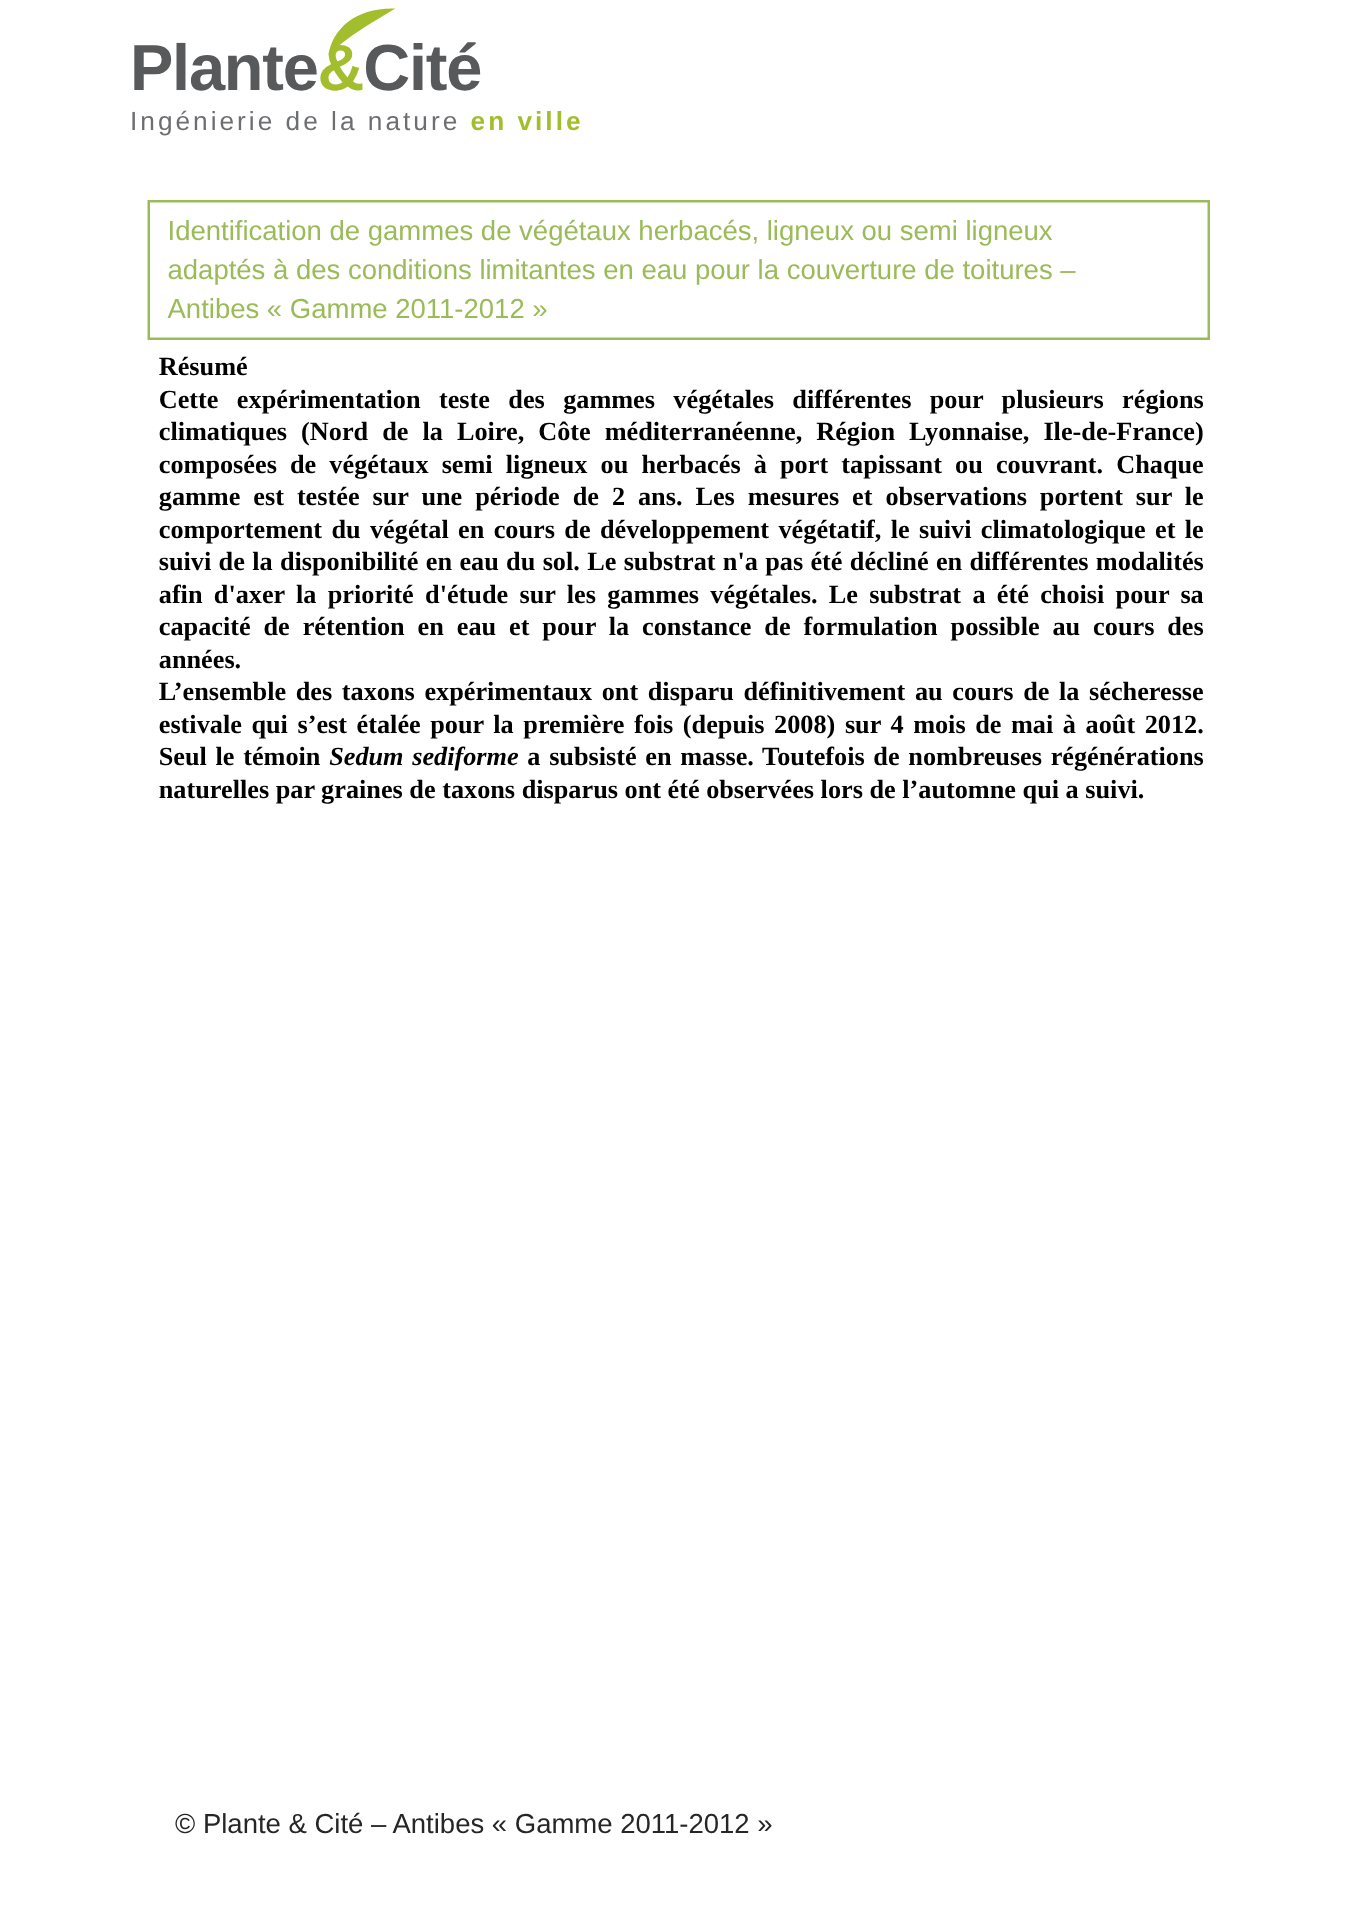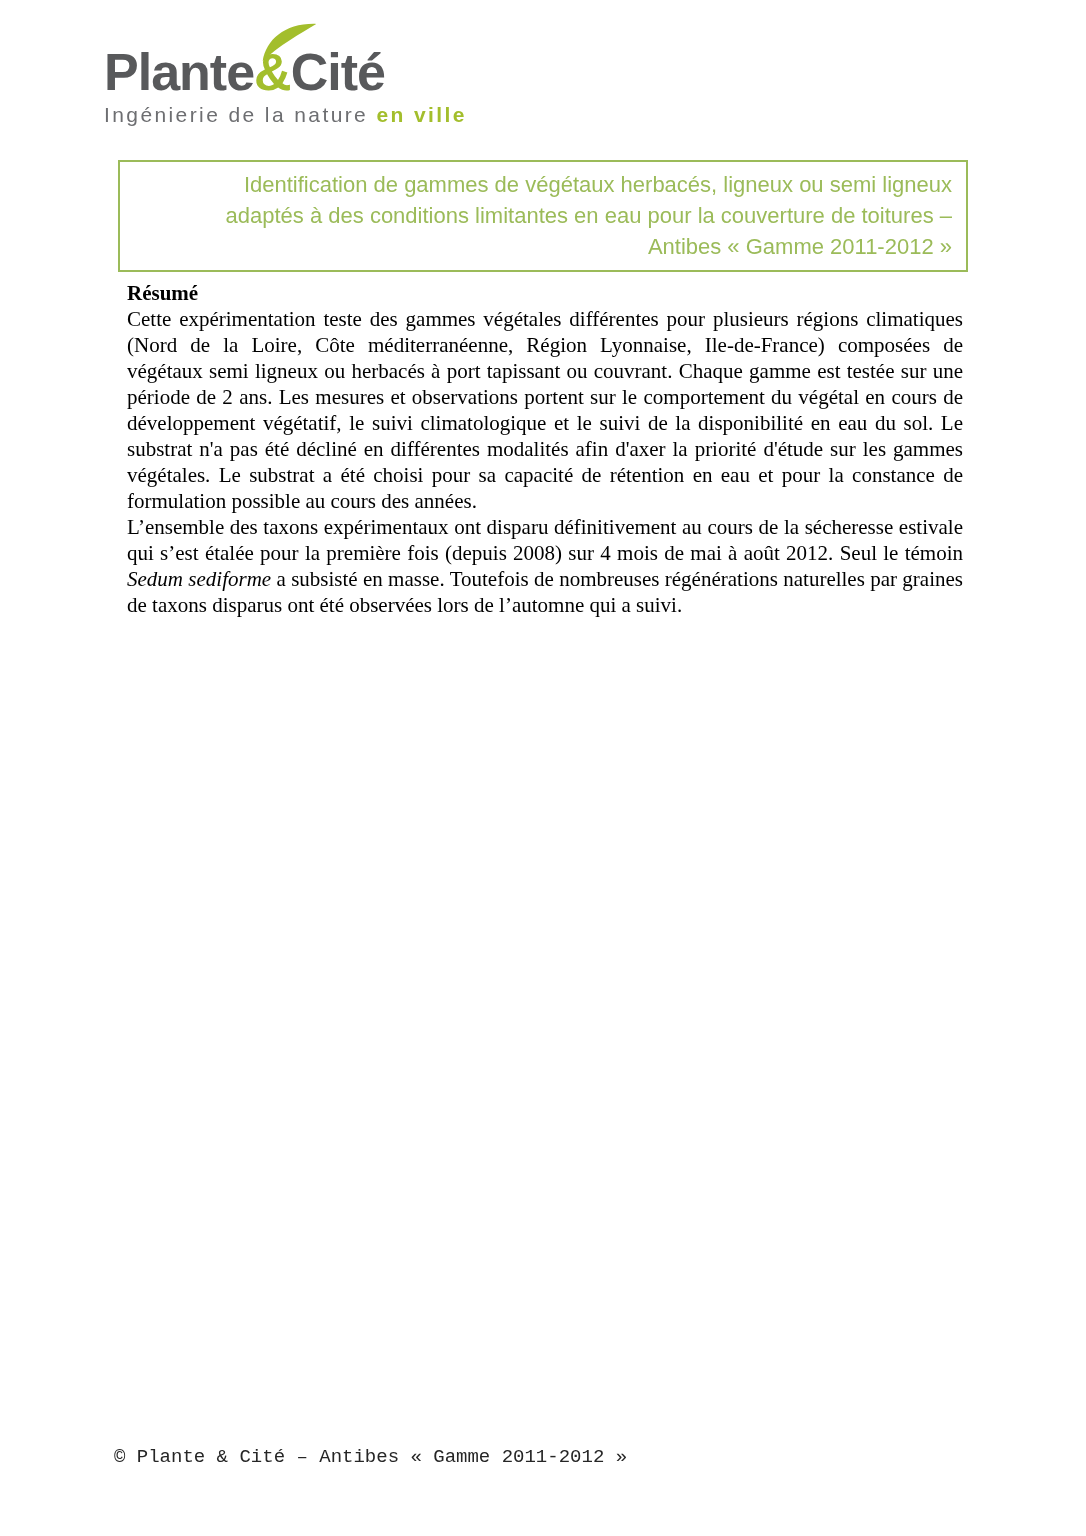--- a/index.html
+++ b/index.html
@@ -12,21 +12,21 @@
     height: 1536px;
     background: #ffffff;
     margin: 0 auto;
     overflow: hidden;
   }
 
   
   .logo {
     position: absolute;
     left: 104px;
-    top: 44px;
+    top: 27px;
     font-family: "Liberation Sans", sans-serif;
   }
   .logo-main {
     font-size: 52px;
     font-weight: bold;
     letter-spacing: -1px;
     color: #58595B;
     line-height: 1.1;
     white-space: nowrap;
   }
@@ -56,21 +56,21 @@
   }
 
   
   .title-box {
     position: absolute;
     left: 118px;
     top: 160px;
     width: 850px;
     border: 2px solid #9BBB59;
     padding: 7px 14px 8px 14px;
-    text-align: right;
+    text-align: left;
     font-family: "Liberation Sans", sans-serif;
     font-size: 22px;
     line-height: 31px;
     color: #9BBB59;
     background: #ffffff;
   }
   .title-box .t-line3 { font-weight: normal; }
 
   
   .content {
@@ -81,32 +81,33 @@
     font-family: "Liberation Serif", serif;
     font-size: 21px;
     line-height: 26px;
     color: #000000;
   }
   .resume-heading {
     font-weight: bold;
   }
   .para {
     text-align: justify;
+    font-weight: bold;
   }
   .para-gap {
   }
   .species { font-style: italic; }
 
   
   .footer {
     position: absolute;
-    left: 114px;
+    left: 140px;
     top: 1446px;
-    font-family: Liberation Mono, monospace;
-    font-size: 19px;
+    font-family: Liberation Sans, sans-serif;
+    font-size: 22px;
     color: #262626;
     white-space: nowrap;
   }
 </style>
 </head>
 <body>
 
 <div class="page">
 
   <div class="logo">

